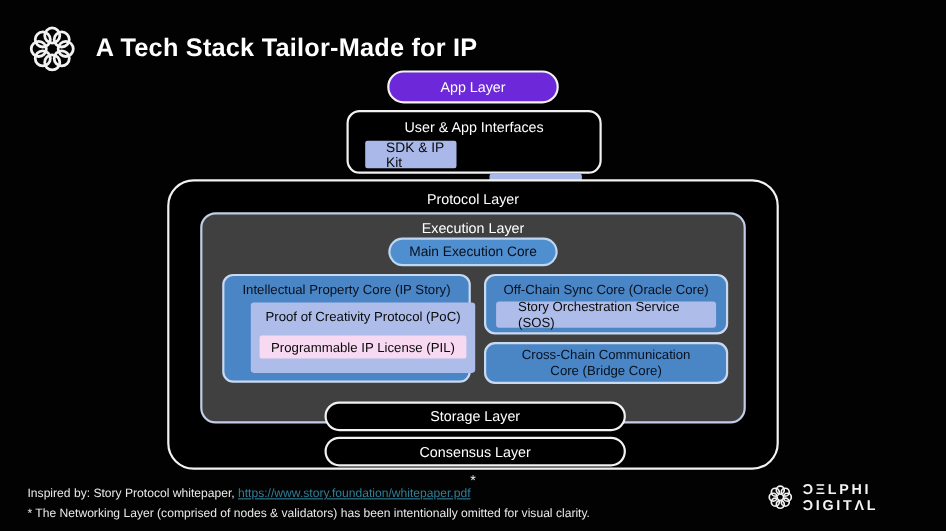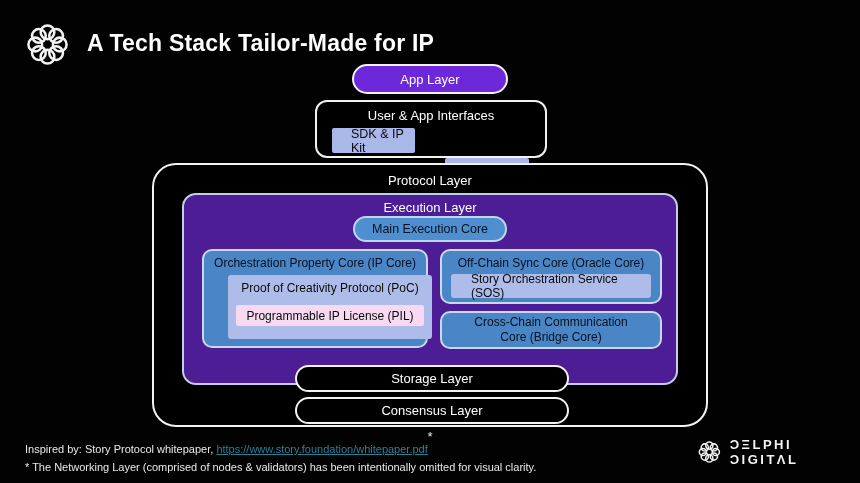--- a/index.html
+++ b/index.html
@@ -57,21 +57,21 @@
   }
   .chip.sdk { left: 15px; width: 83px; }
   .chip.portal { left: 128px; width: 84px; margin-top: 30px; }
 
   
   .protocol { left: 152px; top: 163px; width: 556px; height: 264px; border-radius: 24px; }
   .protocol-title { text-align: center; font-size: 13px; margin-top: 8px; color: #fff; }
 
   .execution {
     position: absolute; left: 28px; top: 28px; width: 496px; height: 192px;
-    background: #4c1d95;
+    background: #404040;
     border: 2px solid #c2cde8;
     border-radius: 14px;
   }
   .execution-title { text-align: center; font-size: 13px; margin-top: 5px; color: #fff; }
 
   .main-core {
     position: absolute; left: 169px; top: 21px; width: 154px; height: 26px;
     background: #4f8fcf;
     border: 2px solid #bdd7ee;
     border-radius: 14px;
@@ -185,21 +185,21 @@
     <div class="protocol-title">Protocol Layer</div>
 
     <div class="execution">
       <div class="execution-title">Execution Layer</div>
 
       <div class="main-core">
         <span>Main Execution Core</span>
       </div>
 
       <div class="core-box ip-core">
-        <div class="core-title">Orchestration Property Core (IP Core)</div>
+        <div class="core-title">Intellectual Property Core (IP Story)</div>
         <div class="peri ip-inner">
           <div class="poc-label">Proof of Creativity Protocol (PoC)</div>
           <div class="pil">
             <span>Programmable IP License (PIL)</span>
           </div>
         </div>
       </div>
 
       <div class="core-box oracle-core">
         <div class="core-title">Off-Chain Sync Core (Oracle Core)</div>

